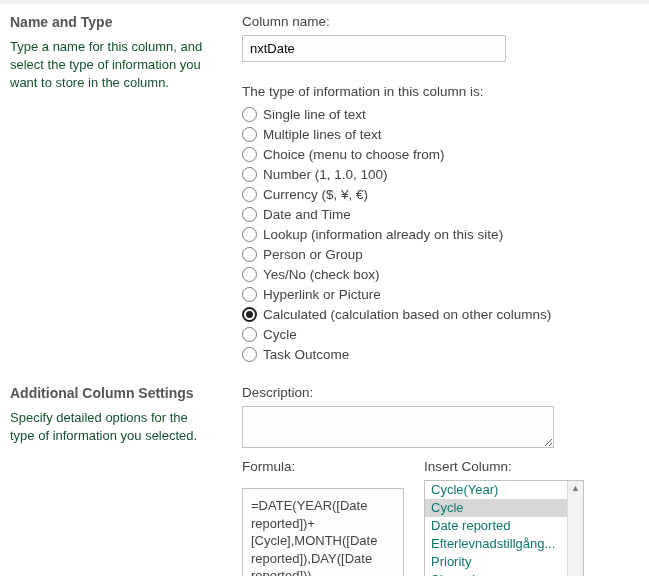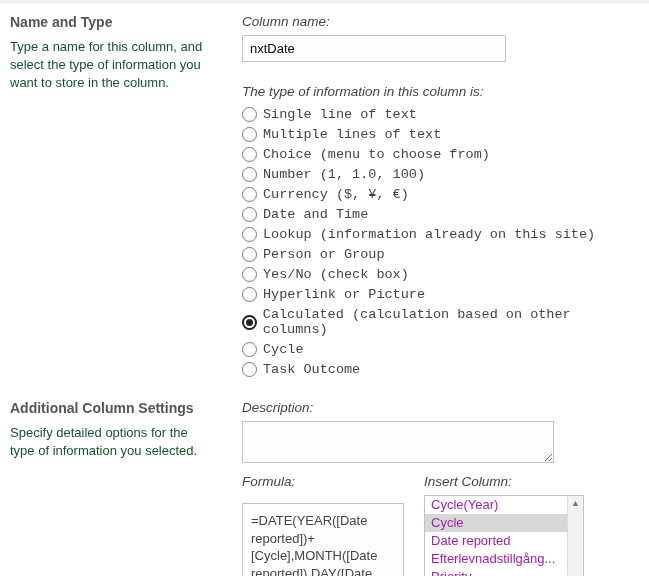--- a/index.html
+++ b/index.html
@@ -12,27 +12,27 @@
     width: 649px;
   }
   .page { width: 649px; }
   .topbar { height: 4px; background: #f1f1f1; }
   .content { padding: 10px 12px 12px 10px; }
   .section { display: flex; gap: 32px; margin-bottom: 20px; }
   .lcol { width: 200px; flex: 0 0 200px; }
   .rcol { flex: 1; }
   .section-title { color: #555; font-size: 14px; margin: 0 0 8px 0; }
   .section-desc { color: #14532d; font-size: 13px; line-height: 1.4; }
-  .field-label { color: #444; font-size: 13.5px; margin-bottom: 6px; font-style: italic; }
+  .field-label { color: #444; font-size: 13.5px; margin-bottom: 6px; }
   .text-input {
     font-family: inherit; font-size: 13px;
     border: 1px solid #bfc3c6; background: #fdfdfd;
     padding: 5px 7px; width: 264px; border-radius: 1px;
   }
-  .radio-row { display: flex; align-items: center; gap: 6px; padding: 2px 0 3px 0; font-family: Liberation Mono, monospace; }
+  .radio-row { display: flex; align-items: center; gap: 6px; padding: 2px 0 3px 0; }
   .radio-outer {
     width: 15px; height: 15px; border-radius: 50%;
     border: 1px solid #7a7a7a; display: inline-flex;
     align-items: center; justify-content: center;
     background: #fff;
   }
   .radio-outer.selected { border: 2px solid #222; }
   .radio-inner { width: 7px; height: 7px; border-radius: 50%; background: #222; }
   .radio-label { color: #444; font-size: 13.5px; }
   .desc-textarea {
@@ -47,21 +47,21 @@
     border: 1px solid #bfc3c6; background: #fdfdfd;
     padding: 8px 8px; width: 162px; height: 96px;
     color: #444; line-height: 1.35; overflow: hidden;
   }
   .insert-list {
     border: 1px solid #bfc3c6; width: 160px; height: 114px;
     display: flex; overflow: hidden;
   }
   .insert-list-body { flex: 1; overflow: hidden; }
   .insert-item {
-    font-size: 13px; color: #a21caf; padding: 1px 6px 2px 6px;
+    font-size: 13px; color: #0f766e; padding: 1px 6px 2px 6px;
     white-space: nowrap; overflow: hidden; text-overflow: ellipsis;
   }
   .insert-item.selected { background: #d7d7d7; }
   .insert-scroll {
     width: 16px; background: #f2f2f2; border-left: 1px solid #dcdcdc;
     display: flex; flex-direction: column; align-items: center;
   }
   .scroll-arrow { font-size: 9px; color: #777; line-height: 14px; text-align: center; width: 100%; }
 </style>
 </head>

